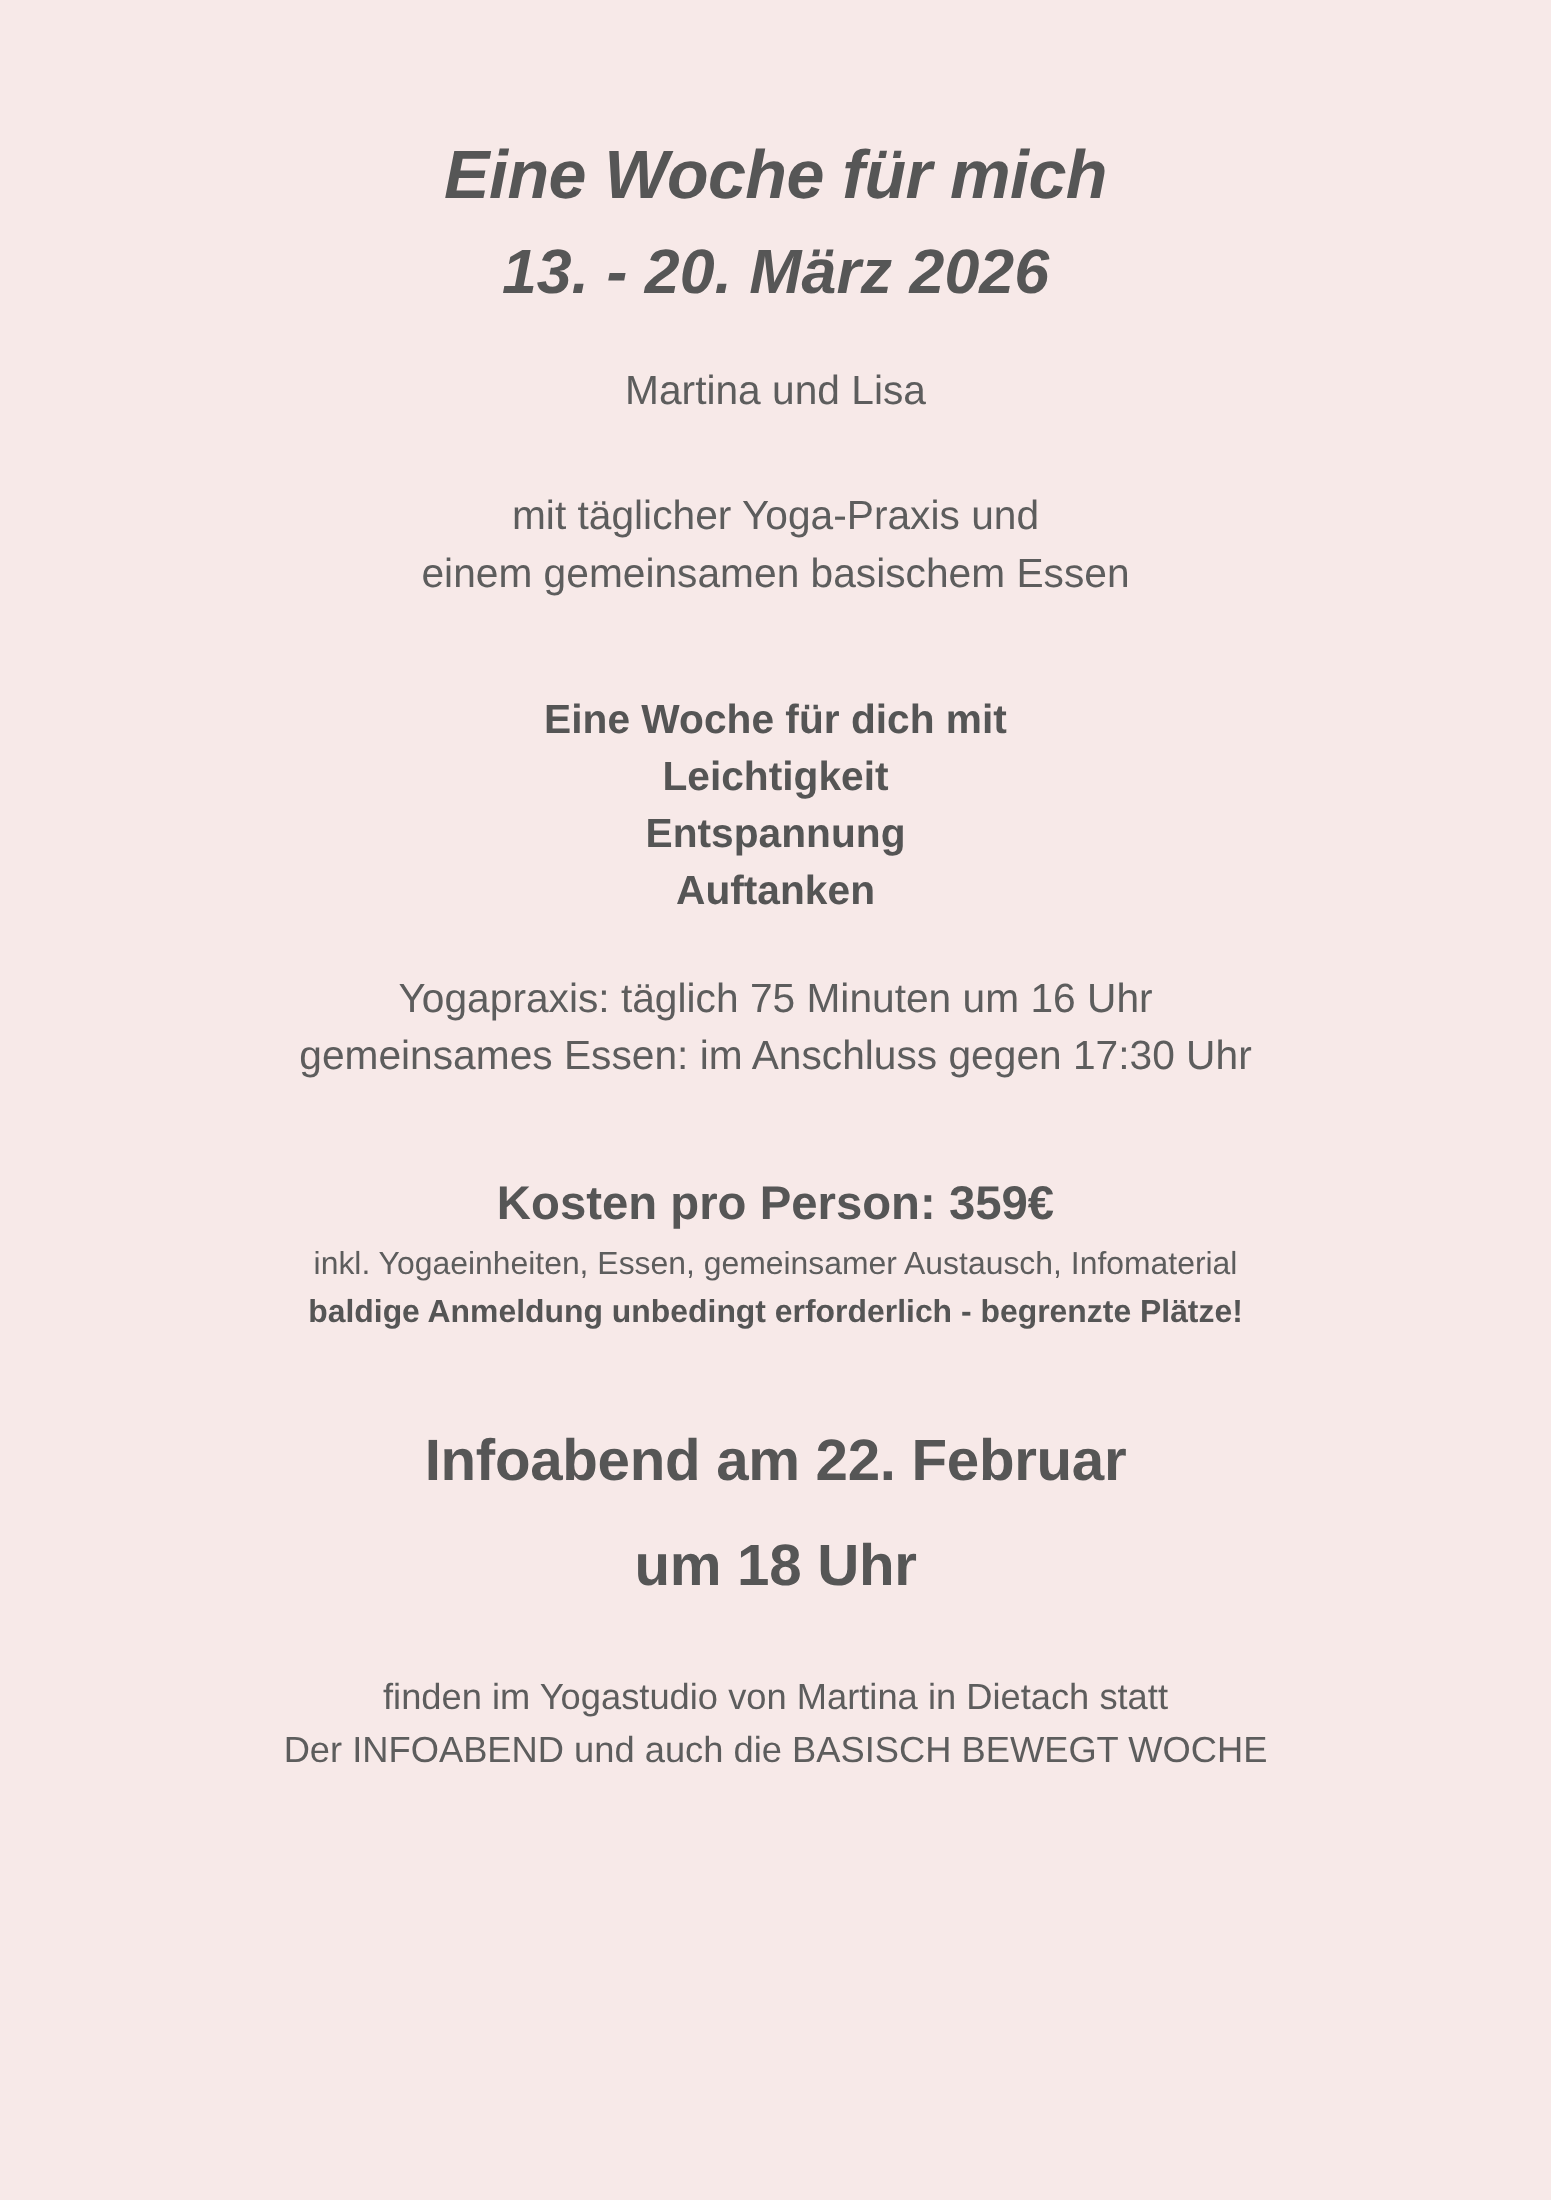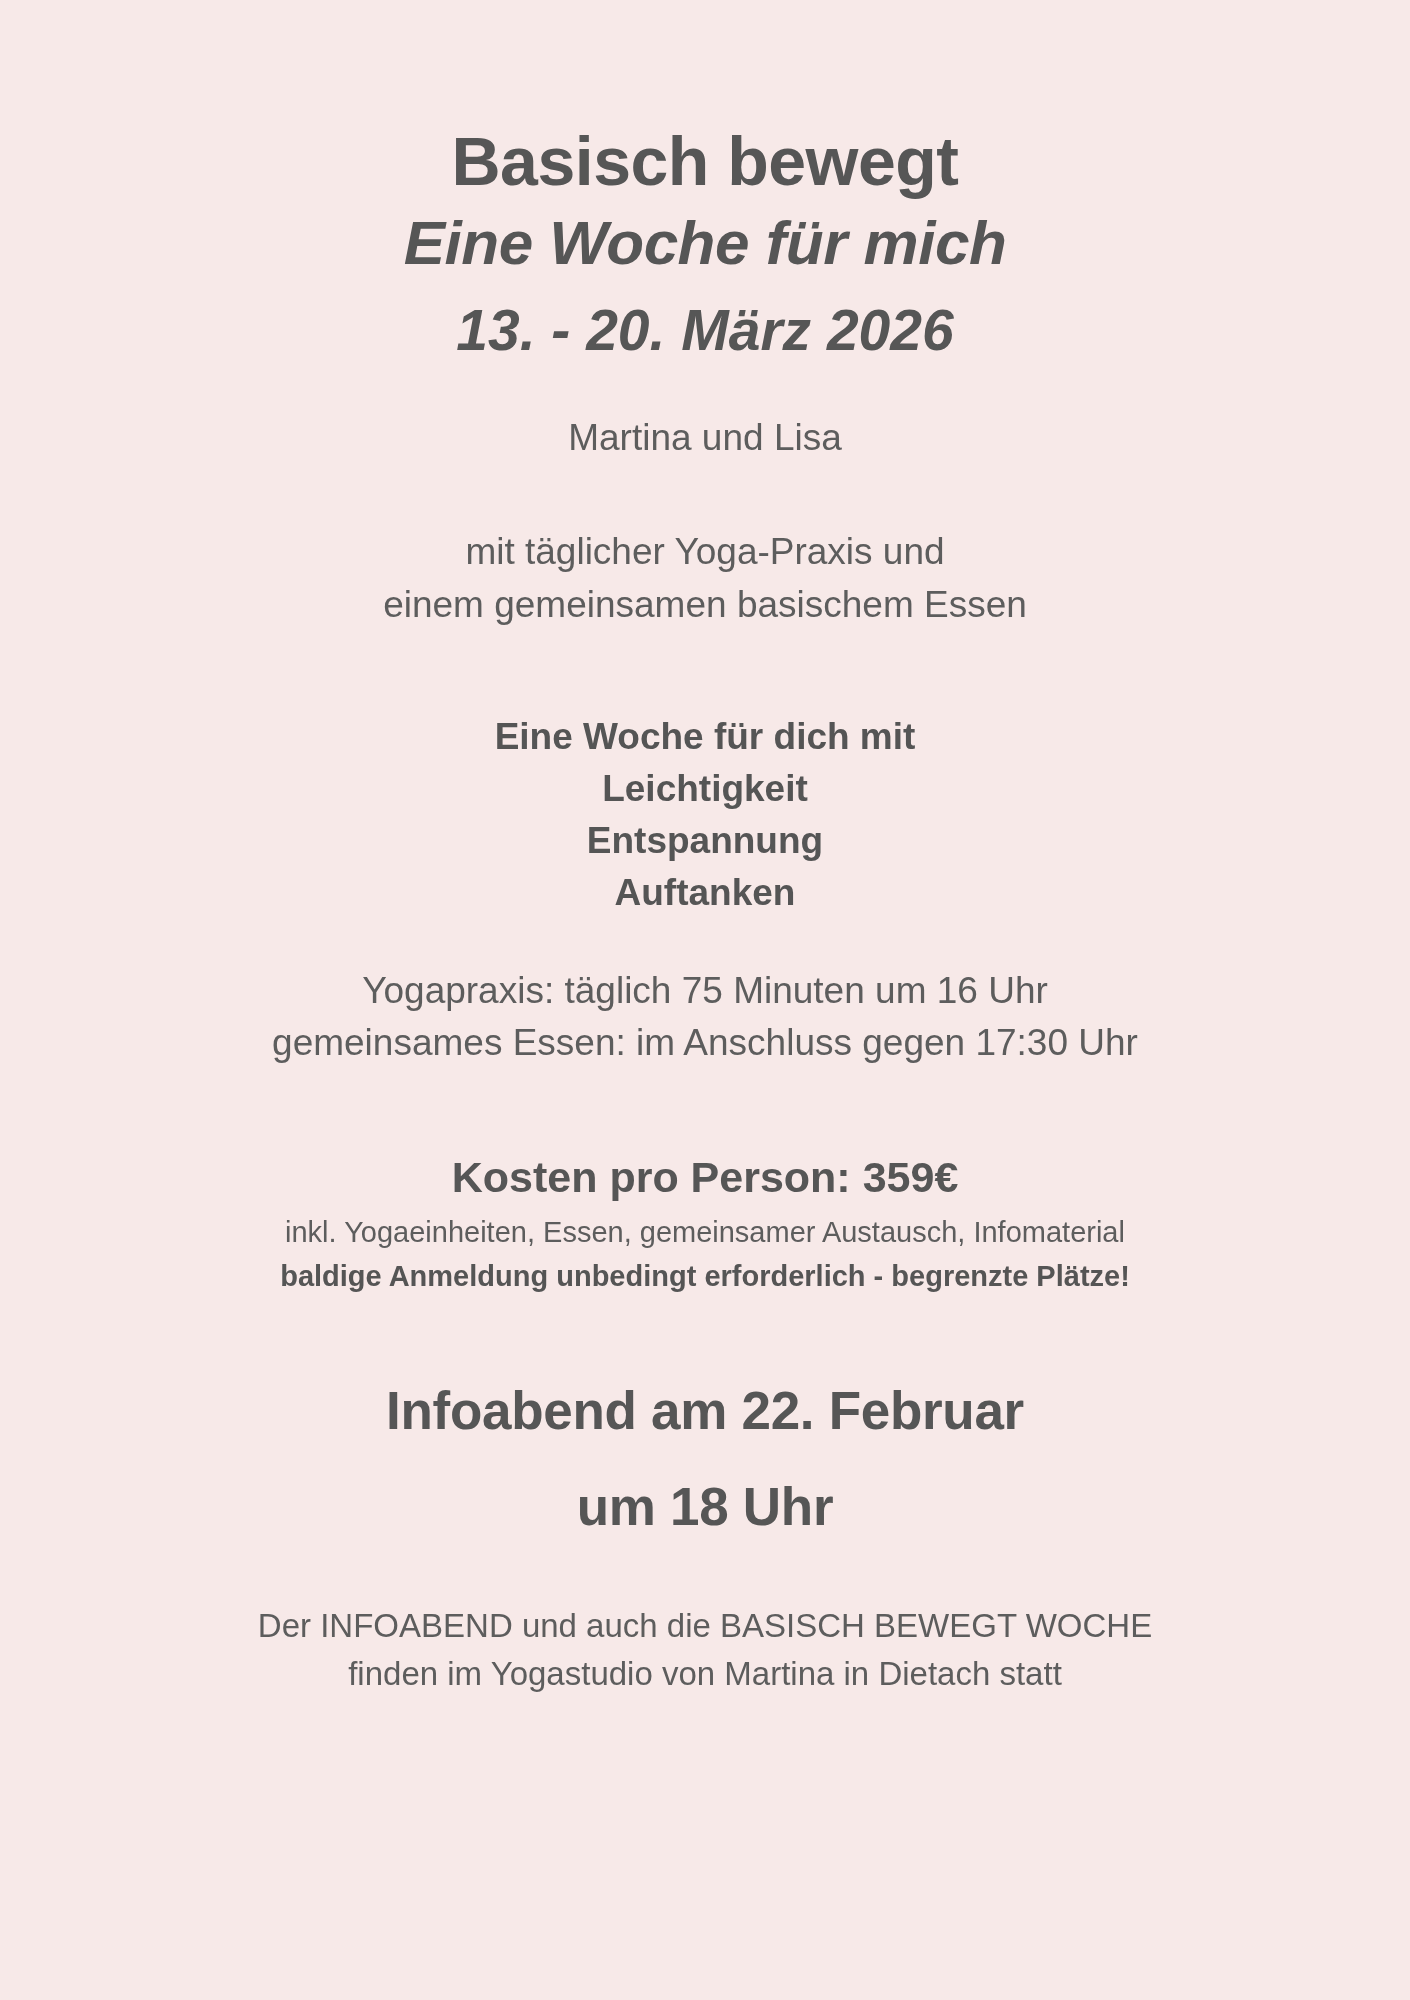--- a/index.html
+++ b/index.html
@@ -106,21 +106,20 @@
     font-weight: 400;
     line-height: 1.45;
     color: #5d5d5d;
   }
 </style>
 </head>
 <body>
 
 <div class="poster">
 
-  <div class="title-line">Basisch bewegt</div>
   <div class="title-line sub">Eine Woche für mich</div>
   <div class="date-line">13. - 20. März 2026</div>
 
   <div class="gap-md"></div>
 
   <div class="para para-row">Martina und Lisa</div>
 
   <div class="gap-lg"></div>
 
   <div class="para para-row">mit täglicher Yoga-Praxis und</div>
@@ -144,16 +143,16 @@
   <div class="price-note">inkl. Yogaeinheiten, Essen, gemeinsamer Austausch, Infomaterial</div>
   <div class="price-warn">baldige Anmeldung unbedingt erforderlich - begrenzte Plätze!</div>
 
   <div class="gap-xl"></div>
 
   <div class="info-line">Infoabend am 22. Februar</div>
   <div class="info-line second">um 18 Uhr</div>
 
   <div class="gap-lg"></div>
 
+  <div class="footer-line">finden im Yogastudio von Martina in Dietach statt</div>
   <div class="footer-line">Der INFOABEND und auch die BASISCH BEWEGT WOCHE</div>
-  <div class="footer-line">finden im Yogastudio von Martina in Dietach statt</div>
 
 </div>
 
 </body></html>

